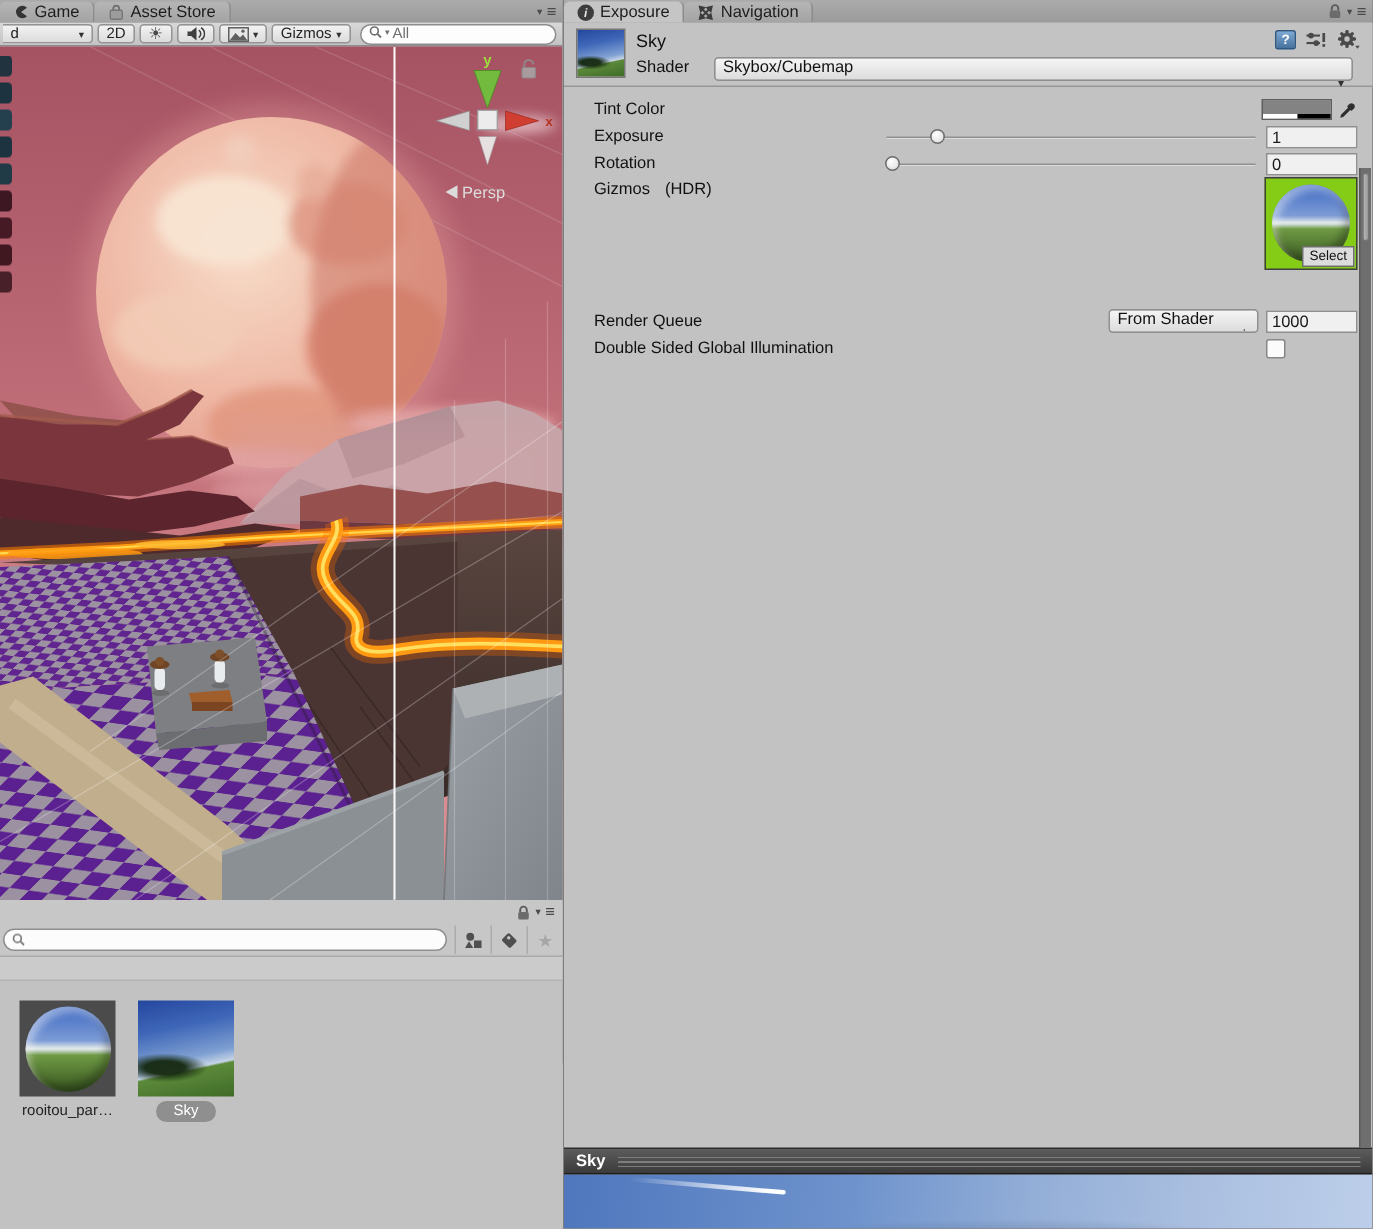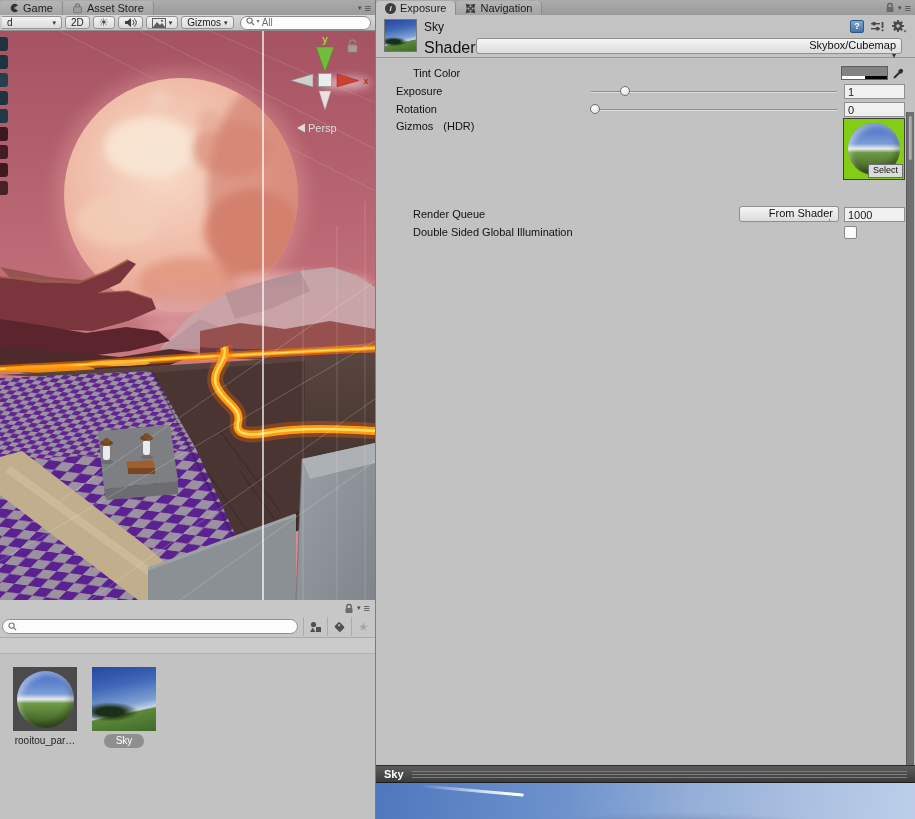--- a/index.html
+++ b/index.html
@@ -64,31 +64,31 @@
   .asset-label{margin-top:3px;font-size:10px;height:14px;line-height:14px;color:#1e1e1e;max-width:66px;overflow:hidden;white-space:nowrap;}
   .sel-pill{background:#8f8f8f;color:#fff;border-radius:8px;padding:0 12px;}
 
   
   .insp-header{position:absolute;top:15px;left:0;right:0;height:42px;background:#c3c3c3;border-bottom:1px solid #979797;}
   .ih-thumb{position:absolute;left:8px;top:4px;width:33px;height:33px;border:1px solid #777;box-sizing:border-box;}
   .ih-title{position:absolute;left:48px;top:5px;font-size:12px;color:#111;}
   .ih-icons{position:absolute;right:8px;top:4px;display:flex;align-items:center;gap:6px;}
   .help-badge{width:14px;height:13px;border-radius:2px;background:linear-gradient(#7fa9d6,#46729c);border:1px solid #2d5884;
               color:#fff;font-size:9px;font-weight:bold;display:flex;align-items:center;justify-content:center;box-sizing:border-box;}
-  .ih-shader-label{position:absolute;left:48px;top:24px;font-size:16px;color:#111;}
+  .ih-shader-label{position:absolute;left:48px;top:24px;font-size:11px;color:#111;}
   .ih-shader-dd{position:absolute;left:100px;right:13px;top:23px;}
   .ddown{height:16px;background:linear-gradient(#f5f5f5,#dcdcdc);border:1px solid #8f8f8f;border-radius:3px;
-         display:flex;align-items:flex-end;padding:0 5px;font-size:11px;color:#111;box-sizing:border-box;flex-direction:column;}
+         display:flex;align-items:flex-start;padding:0 5px;font-size:11px;color:#111;box-sizing:border-box;flex-direction:column;}
   .ddown .caret{margin-left:auto;font-size:8px;color:#333;}
 
   .insp-body{position:absolute;top:57px;left:0;right:0;padding-top:7px;}
   .irow{display:flex;align-items:center;height:18px;padding:0 10px 0 20px;}
   .ilabel{font-size:11px;color:#111;}
   .w-label{width:195px;flex:0 0 195px;}
-  .grow{flex:1;margin-left:17px;}
+  .grow{flex:1;}
   .slider{flex:1;height:13px;position:relative;margin-right:7px;}
   .slider .track{position:absolute;left:0;right:0;top:6px;height:1px;background:#8f8f8f;border-bottom:1px solid #dcdcdc;}
   .slider .thumb{position:absolute;top:1px;width:10px;height:10px;border-radius:50%;
                  background:radial-gradient(circle at 38% 32%,#ffffff,#d9d9d9);border:1px solid #6e6e6e;box-sizing:border-box;}
   .thumb-exposure{left:calc(14% - 5px);}
   .thumb-rotation{left:-1px;}
   .nfield{width:61px;height:15px;background:#f0f0f0;border:1px solid #8f8f8f;font-size:11px;line-height:14px;padding-left:3px;box-sizing:border-box;}
   .swatch{width:47px;height:14px;border:1px solid #5e5e5e;box-sizing:border-box;margin-right:4px;}
   .swatch .c{height:9px;background:#838383;}
   .swatch .a{height:3px;display:flex;}

